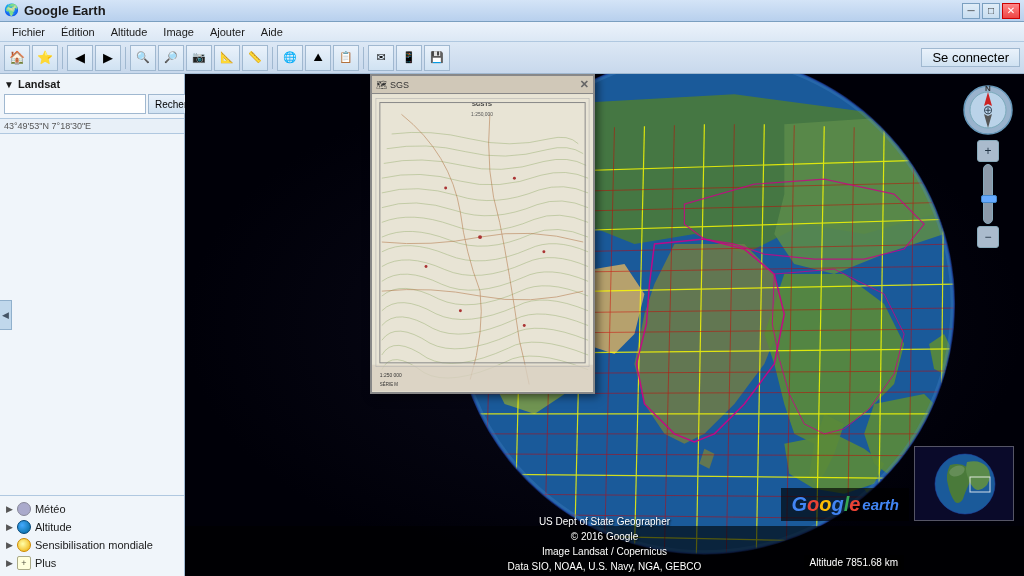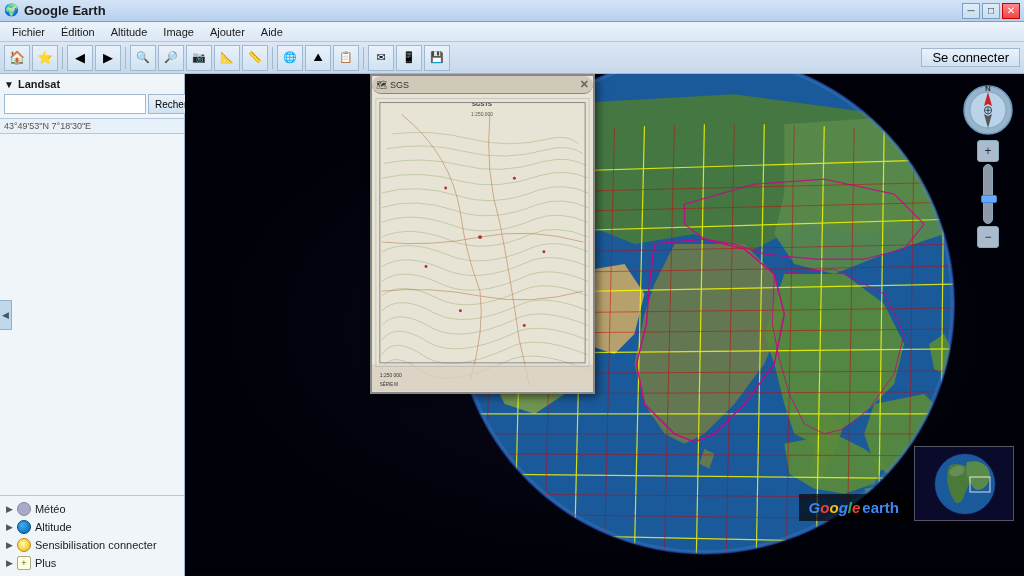--- a/index.html
+++ b/index.html
@@ -146,21 +146,20 @@
     #topo-header {
       height: 18px;
       background: #d0c8b8;
       border-bottom: 1px solid #888;
       display: flex;
       align-items: center;
       justify-content: space-between;
       padding: 0 4px;
       font-size: 9px;
       color: #333;
-      border-radius: 9px;
     }
     #topo-close { cursor: pointer; font-size: 11px; font-weight: bold; color: #666; }
 
     #topo-content {
       width: 100%;
       height: calc(100% - 18px);
       position: relative;
       background: #e5e0d0;
       overflow: hidden;
     }
@@ -387,21 +386,21 @@
         <span>Météo</span>
       </div>
       <div class="layer-item">
         <span class="layer-triangle">▶</span>
         <div class="layer-icon layer-icon-globe"></div>
         <span>Altitude</span>
       </div>
       <div class="layer-item">
         <span class="layer-triangle">▶</span>
         <div class="layer-icon layer-icon-world"></div>
-        <span>Sensibilisation connecter</span>
+        <span>Sensibilisation mondiale</span>
       </div>
       <div class="layer-item">
         <span class="layer-triangle">▶</span>
         <div class="layer-icon layer-icon-plus" style="border-radius:2px;font-size:9px;display:flex;align-items:center;justify-content:center;">+</div>
         <span>Plus</span>
       </div>
     </div>
   </div>
 
   <div id="globe-view">
@@ -615,22 +614,33 @@
 
           <ellipse cx="42" cy="24" rx="8" ry="5" fill="rgba(255,255,255,0.15)" transform="rotate(-20,42,24)"></ellipse>
         </g>
         <circle cx="50" cy="37" r="30" fill="none" stroke="#2244aa" stroke-width="1" opacity="0.5"></circle>
 
         <rect x="55" y="30" width="20" height="15" fill="none" stroke="white" stroke-width="1" opacity="0.8"></rect>
       </svg>
     </div>
 
     <div id="ge-logo" style="position:absolute;bottom:55px;right:115px;background:rgba(0,0,0,0.65);padding:5px 10px;display:flex;align-items:center;gap:2px;">
-      <span style="font-size:15px;font-weight:bold;font-style:italic;">
+      <span style="font-size:20px;font-weight:bold;font-style:italic;">
         <span style="color:#4285F4">G</span><span style="color:#EA4335">o</span><span style="color:#FBBC05">o</span><span style="color:#4285F4">g</span><span style="color:#34A853">l</span><span style="color:#EA4335">e</span>
       </span>
-      <span style="font-size:15px;color:#4285F4;font-weight:bold;"> earth</span>
-    </div>
-
+      <span style="font-size:15px;color:#4285F4;font-weight:bold;font-style:italic;"> earth</span>
+    </div>
+
+    <div id="status-bar">
+      <div id="status-text">
+        <div style="color:white;font-size:10px;text-align:center;text-shadow:1px 1px 2px black;">US Dept of State Geographer</div>
+        <div style="color:white;font-size:10px;text-align:center;text-shadow:1px 1px 2px black;">© 2016 Google</div>
+        <div style="color:white;font-size:10px;text-align:center;text-shadow:1px 1px 2px black;">Image Landsat / Copernicus</div>
+        <div style="color:white;font-size:10px;text-align:center;text-shadow:1px 1px 2px black;">Data SIO, NOAA, U.S. Navy, NGA, GEBCO</div>
+        <div style="color:white;font-size:10px;text-align:center;text-shadow:1px 1px 2px black;font-weight:bold;">29°23'25.46"N  84°14'26.55"E  élév. 2674 m</div>
+      </div>
+
+      <div style="position:absolute;right:120px;bottom:6px;color:white;font-size:10px;text-shadow:1px 1px 2px black;background:rgba(0,0,0,0.4);padding:2px 6px;">Altitude 7851.68 km</div>
+    </div>
 
   </div>
 
 </div>
 
 </body></html>

